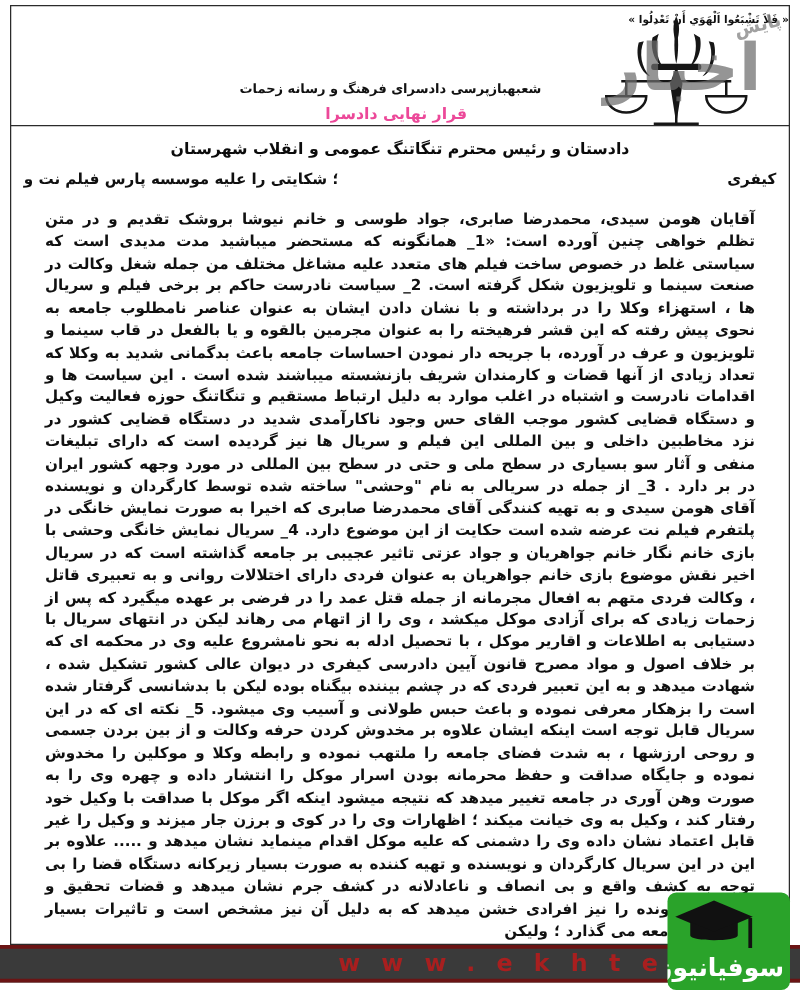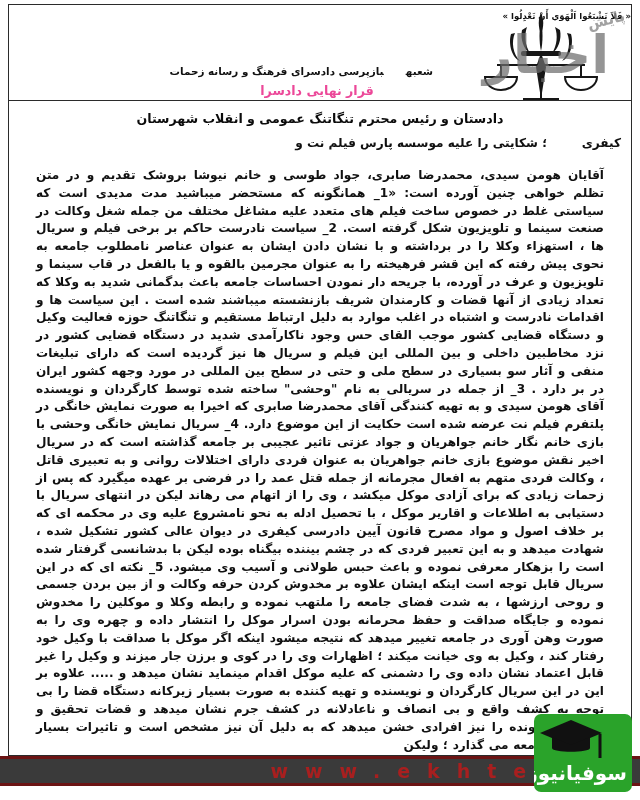--- a/index.html
+++ b/index.html
@@ -64,21 +64,21 @@
     position:absolute;
     top:60px;
     right:198px;
     width:232px;
     text-align:center;
     font-size:10.4px;
     font-weight:bold;
     color:#111;
     white-space:nowrap;
   }
-  .branch-line .sh{margin-left:22px;}
+  .branch-line .sh{}
 
   .doc-title{
     position:absolute;
     top:78px;
     right:198px;
     width:232px;
     text-align:center;
     font-size:12.6px;
     font-weight:bold;
     color:#ec4899;
@@ -143,21 +143,21 @@
     flex-direction:row;
     align-items:baseline;
     font-size:12.1px;
     font-weight:bold;
     color:#101010;
     margin-bottom:1px;
     white-space:nowrap;
   }
   .party-line .seg-a{width:74px;}
   .party-line .seg-b{width:150px;text-align:center;}
-  .party-line .seg-c{flex:1;text-align:right;}
+  .party-line .seg-c{flex:1;text-align:left;}
 
   .para{
     font-size:12.1px;
     font-weight:bold;
     color:#111;
     line-height:17.8px;
     text-align:justify;
     text-justify:inter-word;
     margin:17px;
     word-spacing:.5px;

